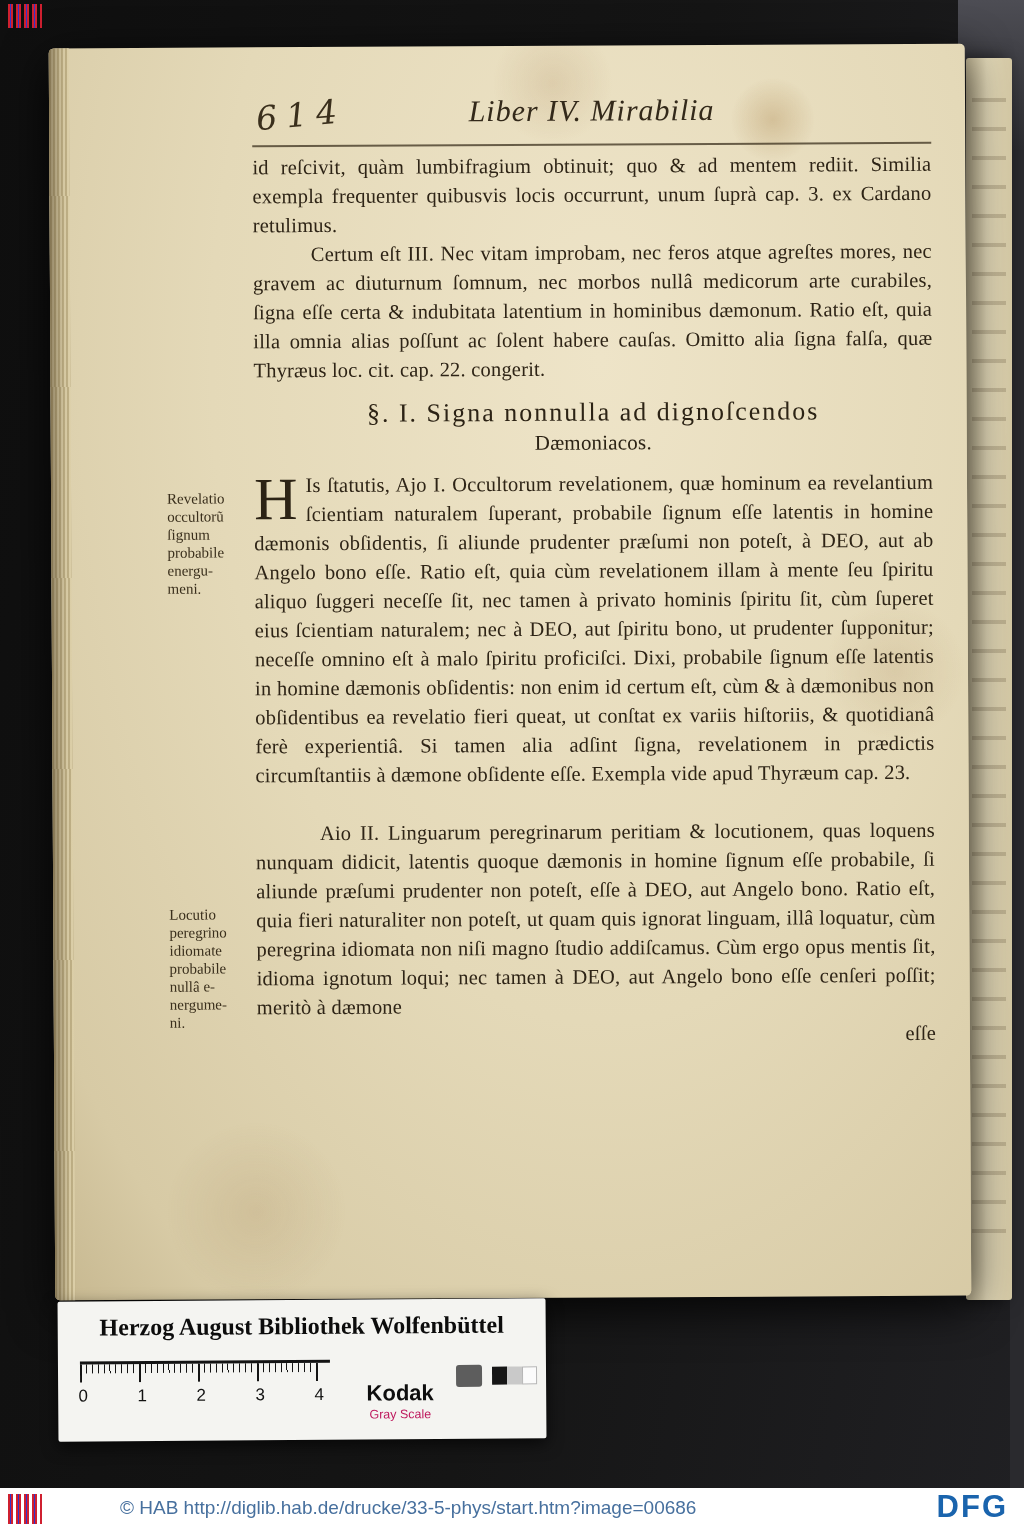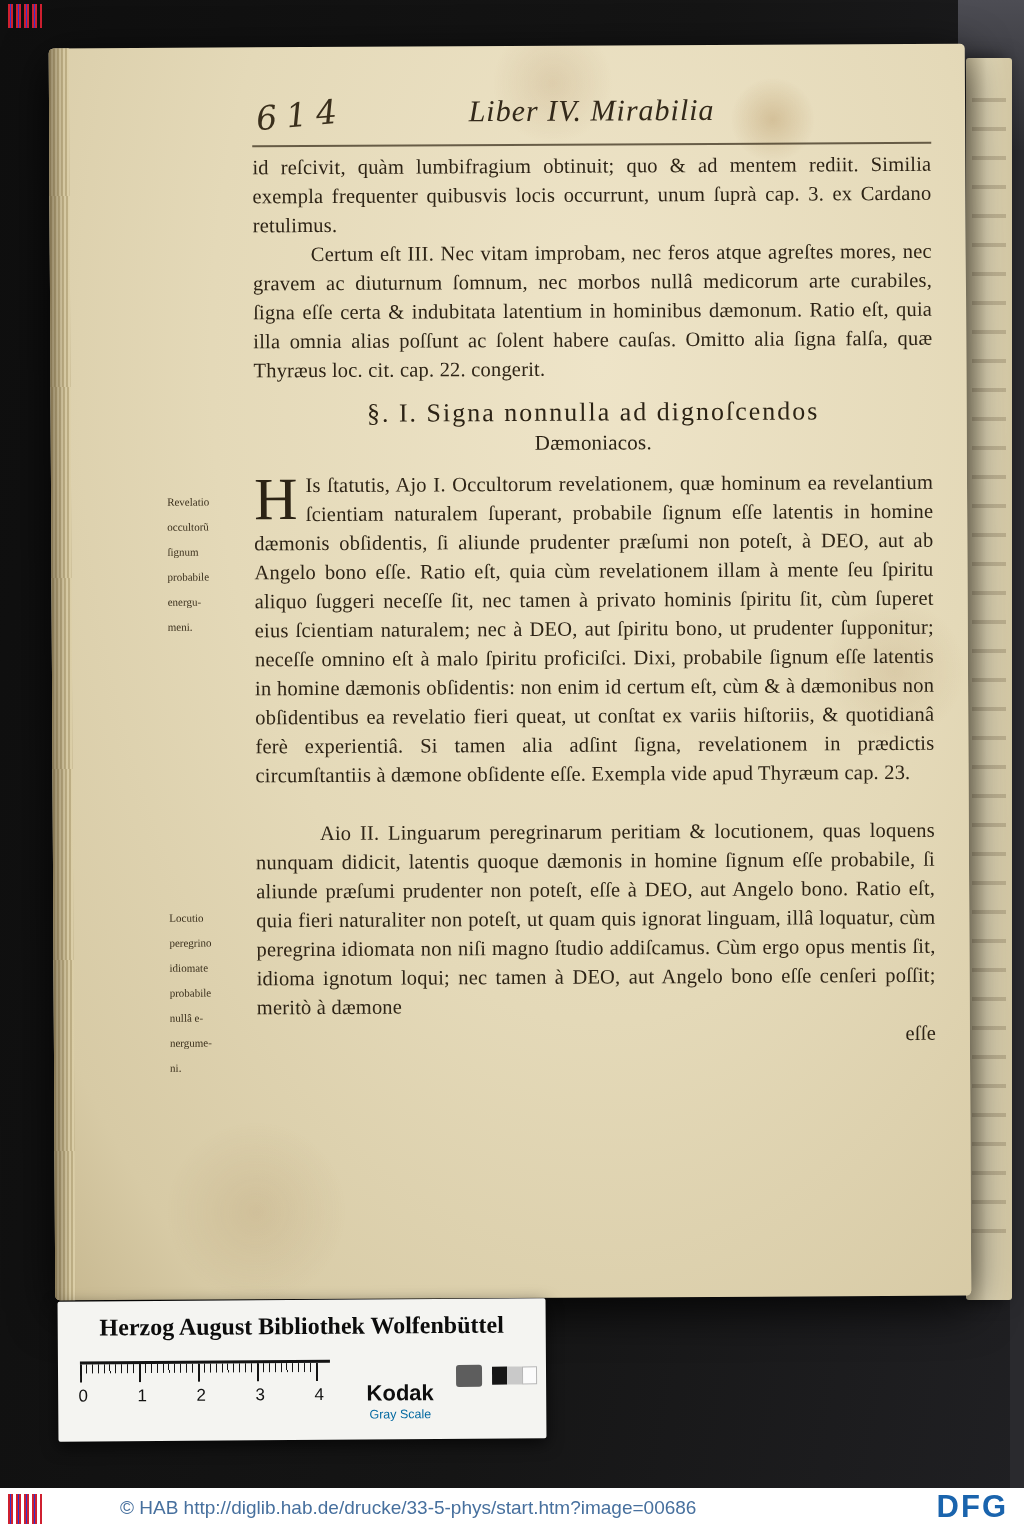--- a/index.html
+++ b/index.html
@@ -70,21 +70,21 @@
   .body-para{margin:0;}
   .indented{text-indent:58px;}
   .section-heading{margin:11px 0 13px;text-align:center;text-indent:0;}
   .heading-line{font-size:26px;line-height:35px;letter-spacing:2px;color:#2c2315;}
   .subheading-line{font-size:21px;line-height:27px;color:#2c2315;}
   .dropcap{float:left;font-size:60px;line-height:50px;padding:3px 8px 0 0;color:#2c2315;}
   .para2{margin-top:29px;text-indent:64px;}
   .catchword{text-align:right;line-height:29px;}
   
   .margin-note{
-    position:absolute;left:116px;width:84px;font-size:11px;line-height:25px;
+    position:absolute;left:116px;width:84px;font-size:15px;line-height:18px;
     color:#3a2f1c;white-space:pre-line;text-align:left;
   }
   .note1{top:442px;}
   .note2{top:858px;}
   
   .label-card{
     position:absolute;left:58px;top:1300px;width:488px;height:140px;background:#f4f4f1;
     border-radius:2px;box-shadow:0 5px 16px rgba(0,0,0,0.65);transform:rotate(-0.4deg);
   }
   .library-name{margin-top:13px;text-align:center;font-weight:bold;font-size:24px;color:#0c0c0c;}
@@ -96,21 +96,21 @@
       repeating-linear-gradient(to right,#141414 0 2px,transparent 2px 59px);
     background-size:238px 9px,238px 18px;background-repeat:no-repeat;
   }
   .ruler-numbers{position:relative;width:250px;height:24px;margin-top:4px;
     font-family:"Liberation Sans",sans-serif;font-size:17px;color:#111;}
   .ruler-numbers span{position:absolute;top:0;transform:translateX(-50%);}
   .rn0{left:3px}.rn1{left:62px}.rn2{left:121px}.rn3{left:180px}.rn4{left:239px}
   .kodak-block{position:absolute;left:286px;top:64px;width:112px;text-align:center;
     font-family:"Liberation Sans",sans-serif;margin-top:17px;}
   .kodak-label{font-weight:bold;font-size:22px;color:#0e0e0e;}
-  .grayscale-label{font-size:12.5px;color:#0369a1;margin-top:1px;}
+  .grayscale-label{font-size:12.5px;color:#be185d;margin-top:1px;}
   .patches{position:absolute;left:398px;top:66px;display:flex;align-items:center;}
   .patch{display:inline-block;}
   .patch.p1{width:26px;height:22px;background:#5d5d5d;border-radius:3px;margin-right:10px;}
   .patch.p2{width:15px;height:18px;background:#161616;}
   .patch.p3{width:15px;height:18px;background:#c9c9c9;}
   .patch.p4{width:15px;height:18px;background:#fbfbfb;border:1px solid #b5b5b5;box-sizing:border-box;}
   
   .footer-bar{position:absolute;left:0;bottom:0;width:1024px;height:42px;background:#ffffff;}
   .footer-link{
     position:absolute;left:120px;top:9px;font-family:"Liberation Sans",sans-serif;

